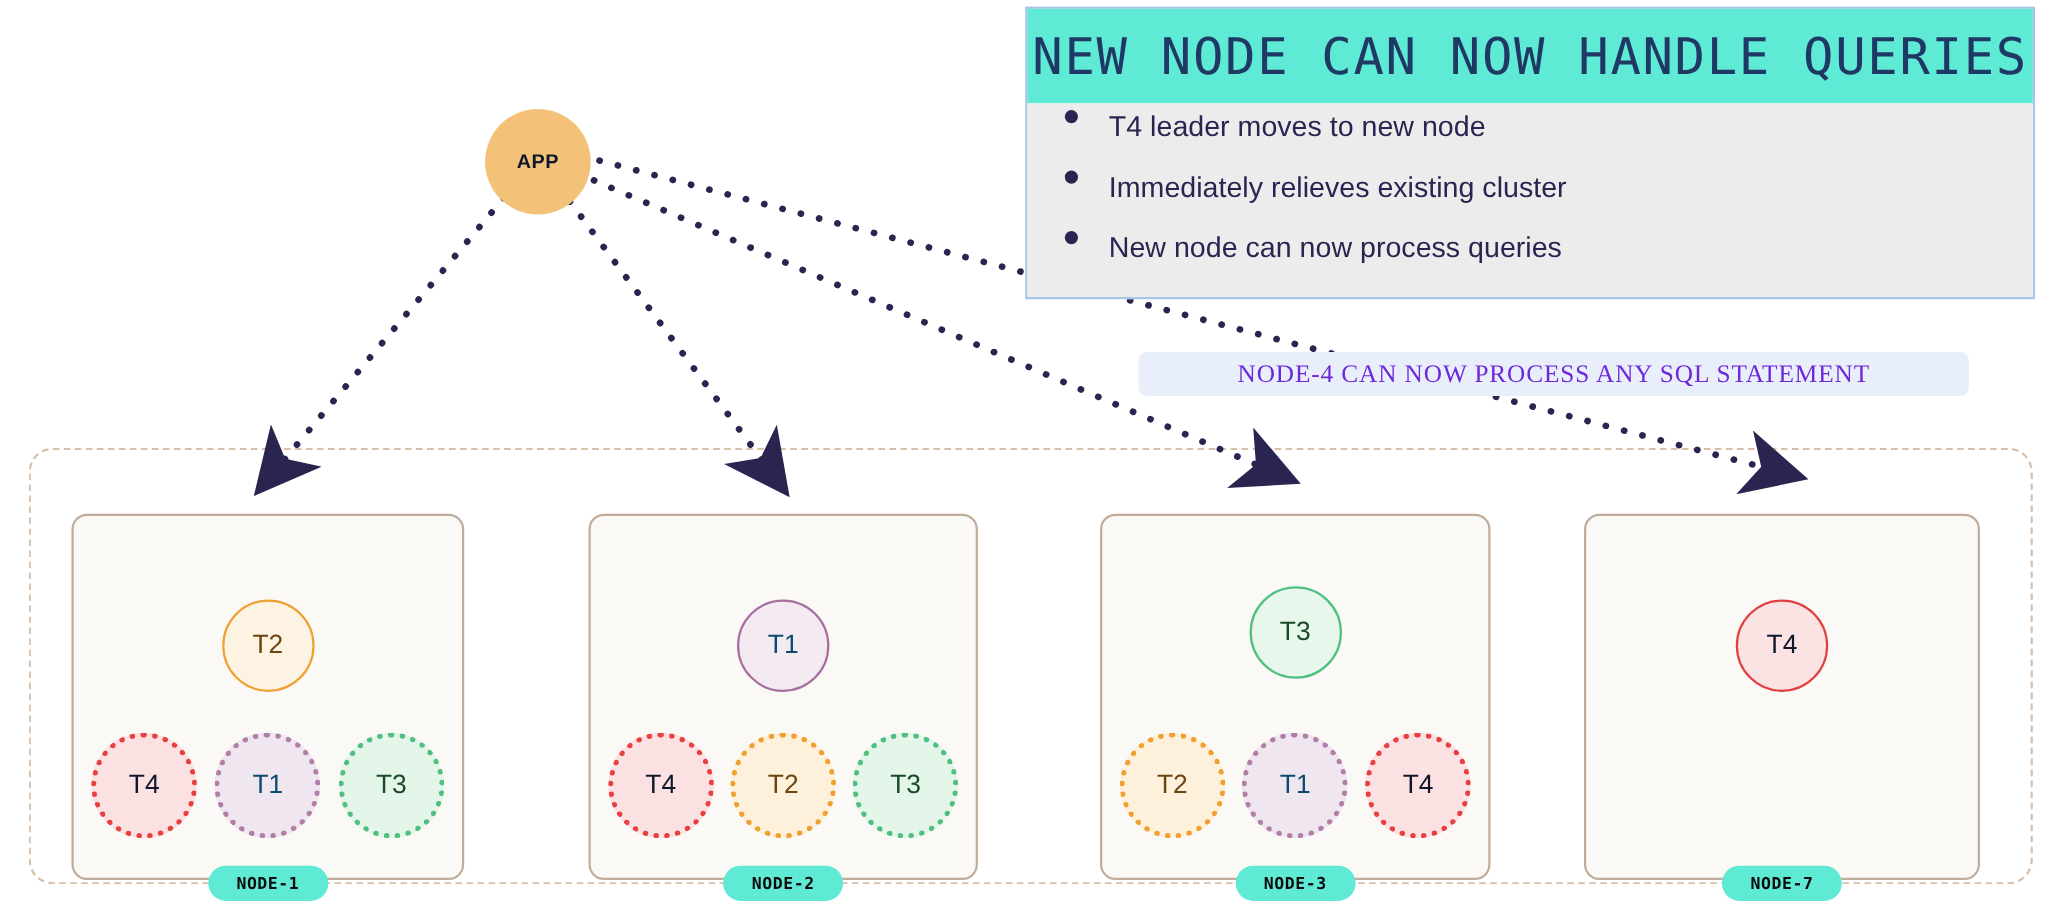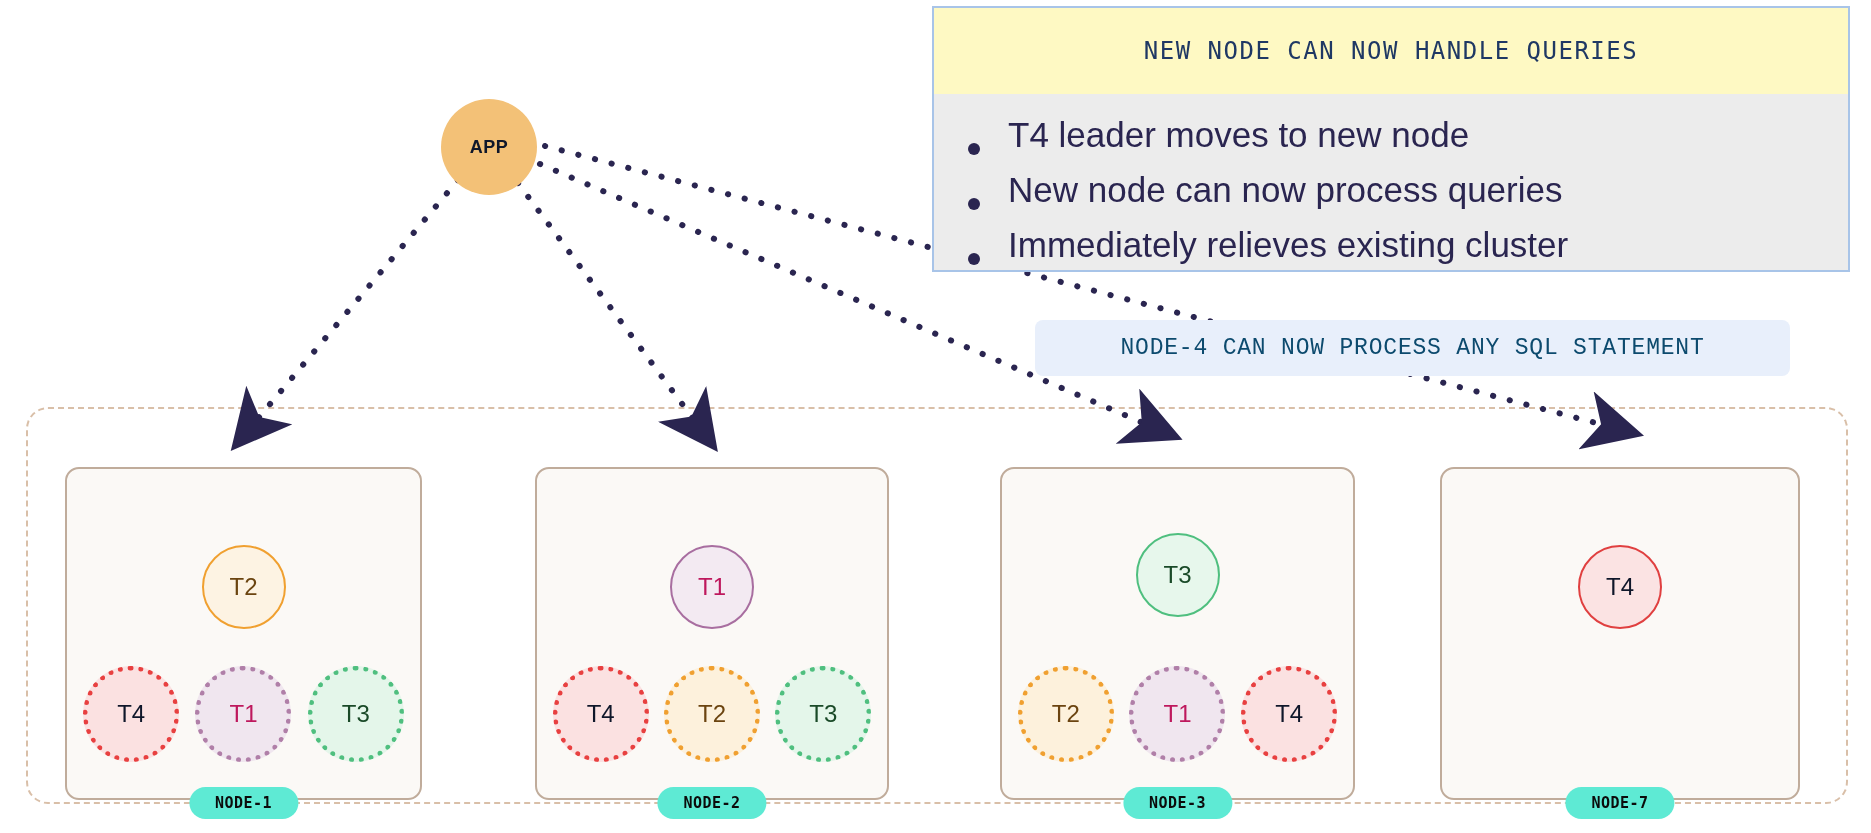--- a/index.html
+++ b/index.html
@@ -64,70 +64,70 @@
     border: 2px solid #A8C4E8;
     background: #ffffff;
     box-sizing: border-box;
     z-index: 5;
   }
   #info-title {
     height: 86px;
     display: flex;
     align-items: center;
     justify-content: center;
-    background: #fef9c3;
+    background: #5eead4;
     font-family: "DejaVu Sans Mono", monospace;
-    font-size: 24px;
+    font-size: 46px;
     letter-spacing: 1.5px;
     color: #1F3864;
   }
   #info-body {
     background: #ECECEC;
     height: 176px;
     padding: 6px 0 0 0;
     box-sizing: border-box;
   }
   #info-body ul {
     list-style: none;
     margin: 0;
     padding: 0 0 0 34px;
   }
   #info-body li {
     display: flex;
-    align-items: flex-end;
+    align-items: flex-start;
     height: 55px;
     color: #2A2550;
-    font-size: 35px;
+    font-size: 26px;
   }
   #info-body li .bullet {
     display: inline-block;
     width: 12px;
     height: 12px;
     border-radius: 50%;
     background: #2A2550;
     margin-right: 28px;
     flex: 0 0 auto;
   }
 
   
   #callout {
     position: absolute;
     left: 1035px;
     top: 320px;
     width: 755px;
-    height: 56px;
+    height: 40px;
     border-radius: 8px;
     background: #E8EFFB;
     display: flex;
     align-items: center;
     justify-content: center;
-    font-family: Liberation Mono, monospace;
+    font-family: Liberation Serif, serif;
     font-size: 23px;
     letter-spacing: 0.8px;
-    color: #0c4a6e;
+    color: #6d28d9;
     z-index: 5;
   }
 
   
   #cluster-boundary {
     position: absolute;
     left: 26px;
     top: 407px;
     width: 1822px;
     height: 397px;
@@ -207,21 +207,21 @@
     display: flex;
     align-items: center;
     justify-content: center;
     font-size: 24px;
     box-sizing: border-box;
     border-style: dotted;
     border-width: 5px;
   }
 
   
-  .t-T1 { background: #F0E6EF; border-color: #B07FA8; color: #be185d; }
+  .t-T1 { background: #F0E6EF; border-color: #B07FA8; color: #0c4a6e; }
   .t-T2 { background: #FDF1DC; border-color: #F0A030; color: #6B4410; }
   .t-T3 { background: #E4F6EA; border-color: #4FBF7F; color: #1A4A28; }
   .t-T4 { background: #FBE1E1; border-color: #E84040; color: #0f172a; }
 
   .leader.t-T1 { background: #F3EAF2; border: 2px solid #A86EA0; }
   .leader.t-T2 { background: #FDF3E3; border: 2px solid #F0A030; }
   .leader.t-T3 { background: #E7F7EC; border: 2px solid #4FBF7F; }
   .leader.t-T4 { background: #FBE3E3; border: 2px solid #E04040; }
 </style>
 </head>
@@ -252,25 +252,25 @@
   <div id="info-box">
     <div id="info-title">NEW NODE CAN NOW HANDLE QUERIES</div>
     <div id="info-body">
       <ul>
         <li>
           <span class="bullet"></span>
           <span>T4 leader moves to new node</span>
         </li>
         <li>
           <span class="bullet"></span>
-          <span>New node can now process queries</span>
+          <span>Immediately relieves existing cluster</span>
         </li>
         <li>
           <span class="bullet"></span>
-          <span>Immediately relieves existing cluster</span>
+          <span>New node can now process queries</span>
         </li>
       </ul>
     </div>
   </div>
 
   <div id="callout">NODE-4 CAN NOW PROCESS ANY SQL STATEMENT</div>
 
   <div class="node-box" id="node-box-0">
     <div class="leader t-T2 leader-pos">
       <span>T2</span>

